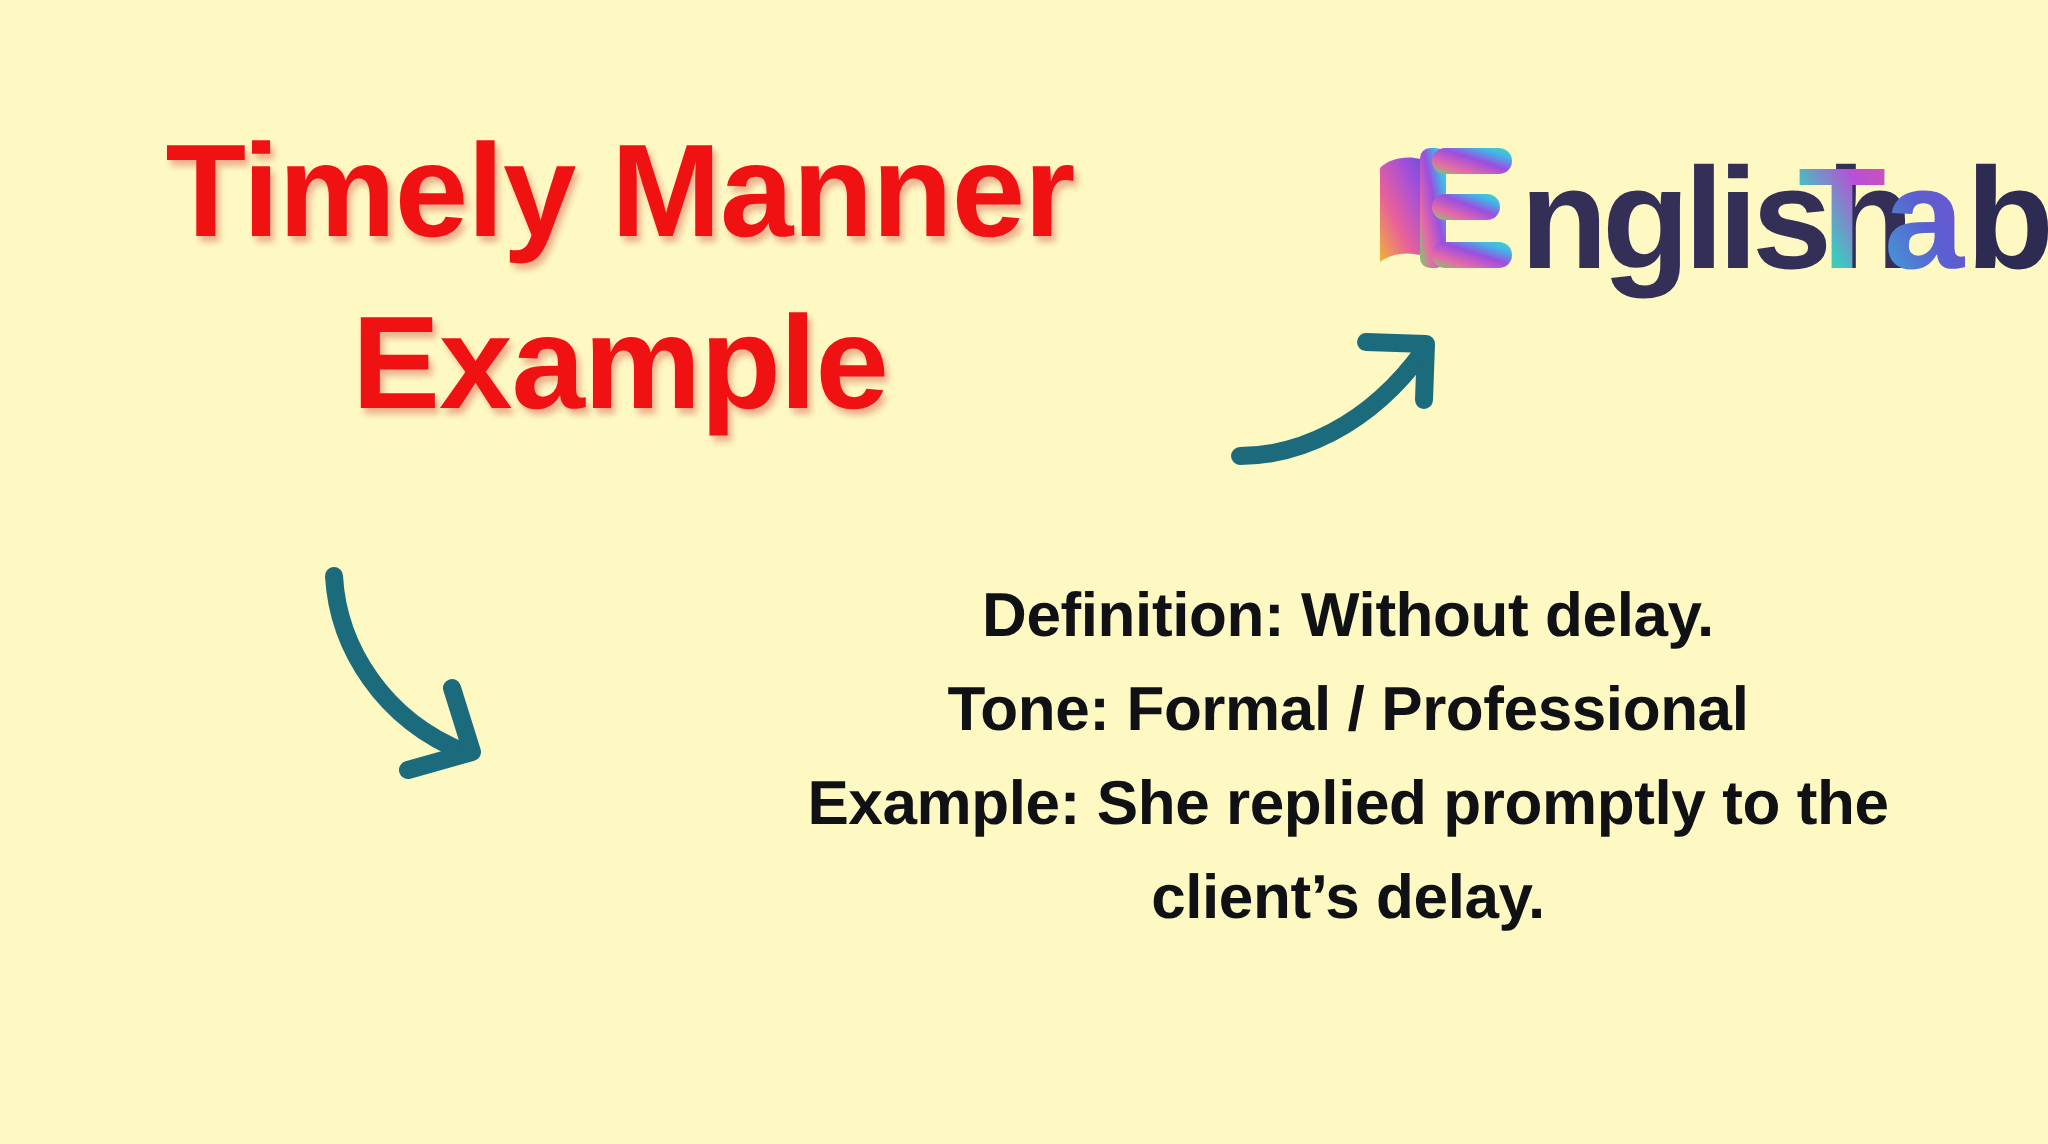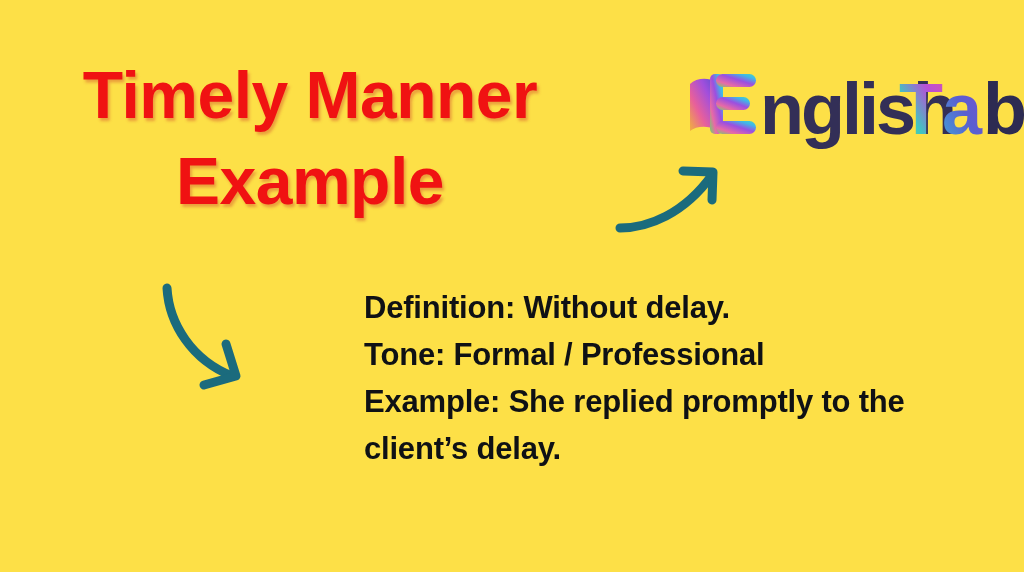--- a/index.html
+++ b/index.html
@@ -10,21 +10,21 @@
     width: 1024px;
     height: 572px;
     overflow: hidden;
     font-family: "Liberation Sans", sans-serif;
   }
 
   #canvas {
     position: relative;
     width: 1024px;
     height: 572px;
-    background: #fde047;
+    background: #fef9c3;
     overflow: hidden;
   }
 
   
   .headline {
     position: absolute;
     left: 20px;
     top: 62px;
     width: 580px;
     text-align: center;
@@ -49,20 +49,21 @@
     height: 92px;
   }
   .logo svg { display: block; }
 
   
   .definition-block {
     position: absolute;
     left: 364px;
     top: 284px;
     width: 620px;
+    text-align: center;
     color: #0f1115;
     font-family: "Liberation Sans", sans-serif;
     font-weight: bold;
     font-size: 31px;
     line-height: 47px;
     letter-spacing: -0.2px;
   }
   .definition-block .line { display: block; white-space: nowrap; }
 
   

